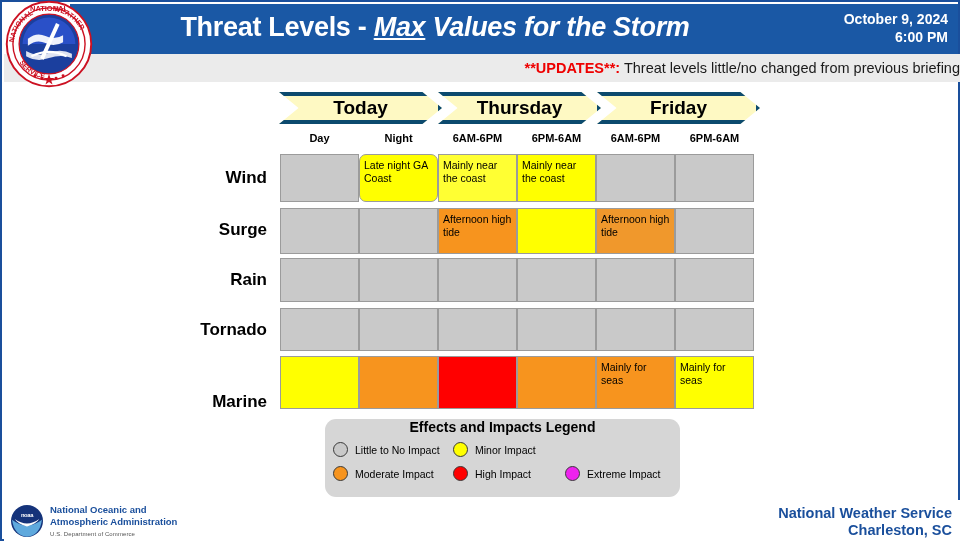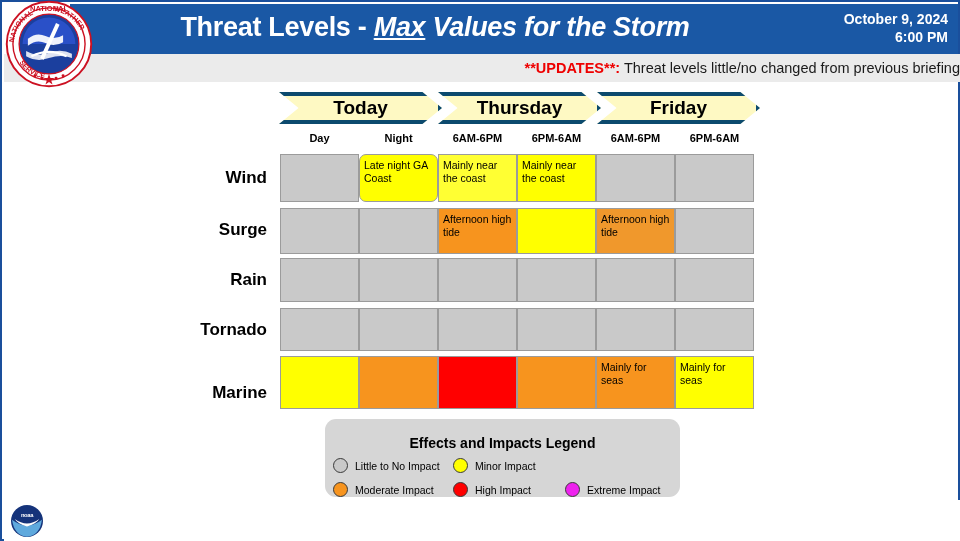--- a/index.html
+++ b/index.html
@@ -152,21 +152,21 @@
     height: 78px;
     background: #d6d6d6;
     border-radius: 11px;
     box-sizing: border-box;
   }
   #legend-title {
     text-align: center;
     font-size: 14px;
     font-weight: bold;
     color: #000000;
-    margin-top: 16px;
+    margin-top: 0;
   }
   #legend-grid {
     position: relative;
     margin-top: 7px;
     height: 44px;
   }
   .leg-item {
     position: absolute;
     display: flex;
     align-items: center;
@@ -320,21 +320,21 @@
       <div class="cell" style="left: 515px; top: 256px; height: 44px; background: rgb(201, 201, 201);"></div>
       <div class="cell" style="left: 594px; top: 256px; height: 44px; background: rgb(201, 201, 201);"></div>
       <div class="cell" style="left: 673px; top: 256px; height: 44px; background: rgb(201, 201, 201);"></div>
       <div class="row-label" style="left: 155px; top: 318px;">Tornado</div>
       <div class="cell" style="left: 278px; top: 306px; height: 43px; background: rgb(201, 201, 201);"></div>
       <div class="cell" style="left: 357px; top: 306px; height: 43px; background: rgb(201, 201, 201);"></div>
       <div class="cell" style="left: 436px; top: 306px; height: 43px; background: rgb(201, 201, 201);"></div>
       <div class="cell" style="left: 515px; top: 306px; height: 43px; background: rgb(201, 201, 201);"></div>
       <div class="cell" style="left: 594px; top: 306px; height: 43px; background: rgb(201, 201, 201);"></div>
       <div class="cell" style="left: 673px; top: 306px; height: 43px; background: rgb(201, 201, 201);"></div>
-      <div class="row-label" style="left: 155px; top: 381px;">Marine</div>
+      <div class="row-label" style="left: 155px; top: 390px;">Marine</div>
       <div class="cell" style="left: 278px; top: 354px; height: 53px; background: rgb(255, 255, 0);"></div>
       <div class="cell" style="left: 357px; top: 354px; height: 53px; background: rgb(247, 148, 30);"></div>
       <div class="cell" style="left: 436px; top: 354px; height: 53px; background: rgb(255, 0, 0);"></div>
       <div class="cell" style="left: 515px; top: 354px; height: 53px; background: rgb(247, 148, 30);"></div>
       <div class="cell" style="left: 594px; top: 354px; height: 53px; background: rgb(247, 148, 30);">Mainly for seas</div>
       <div class="cell" style="left: 673px; top: 354px; height: 53px; background: rgb(255, 255, 0);">Mainly for seas</div>
     </div>
 
   <div id="legend">
     <div id="legend-title">Effects and Impacts Legend</div>
@@ -362,15 +362,24 @@
       </div>
   </div>
 
   <div id="footer">
     <svg id="noaa-logo" viewBox="0 0 100 100">
       <circle cx="50" cy="50" r="47" fill="#15337a"></circle>
       <path d="M6 46 q44 34 88 0 q-6 46 -44 50 q-38 -4 -44 -50 z" fill="#5fa9dd"></path>
       <path d="M14 44 q36 26 72 0 q-8 14 -36 22 q-28 -8 -36 -22 z" fill="#ffffff"></path>
       <text x="50" y="38" font-family="Liberation Sans, sans-serif" font-size="17" font-weight="bold" fill="#ffffff" text-anchor="middle" letter-spacing="-1">noaa</text>
     </svg>
+    <div id="noaa-text">
+      <div>National Oceanic and</div>
+      <div>Atmospheric Administration</div>
+      <div id="noaa-sub">U.S. Department of Commerce</div>
+    </div>
+    <div id="nws-footer">
+      <div>National Weather Service</div>
+      <div>Charleston, SC</div>
+    </div>
   </div>
 
 </div>
 
 </body></html>

